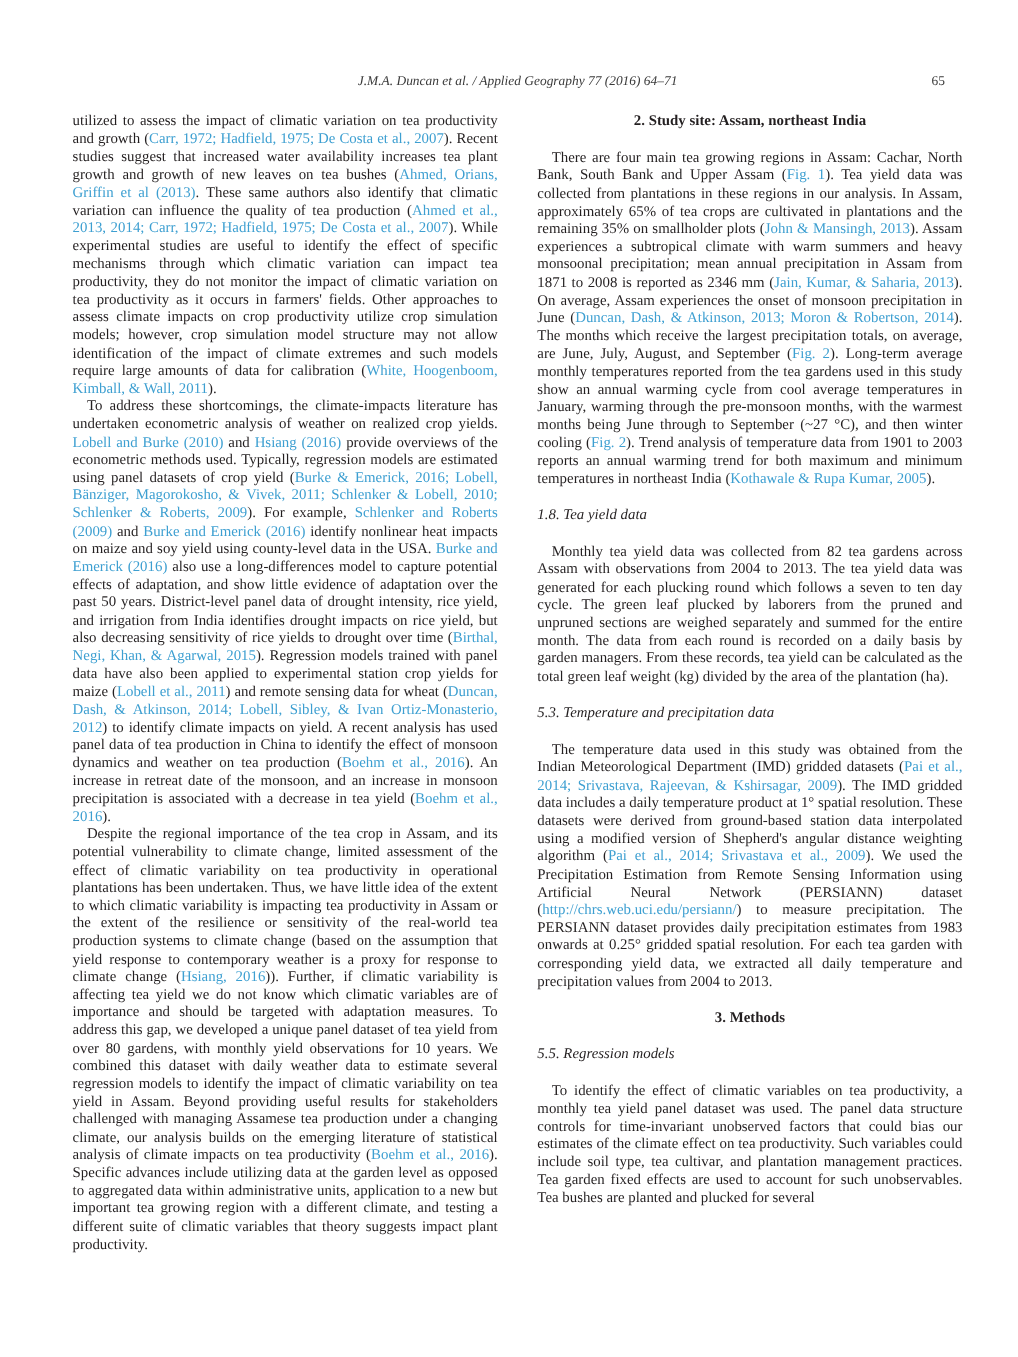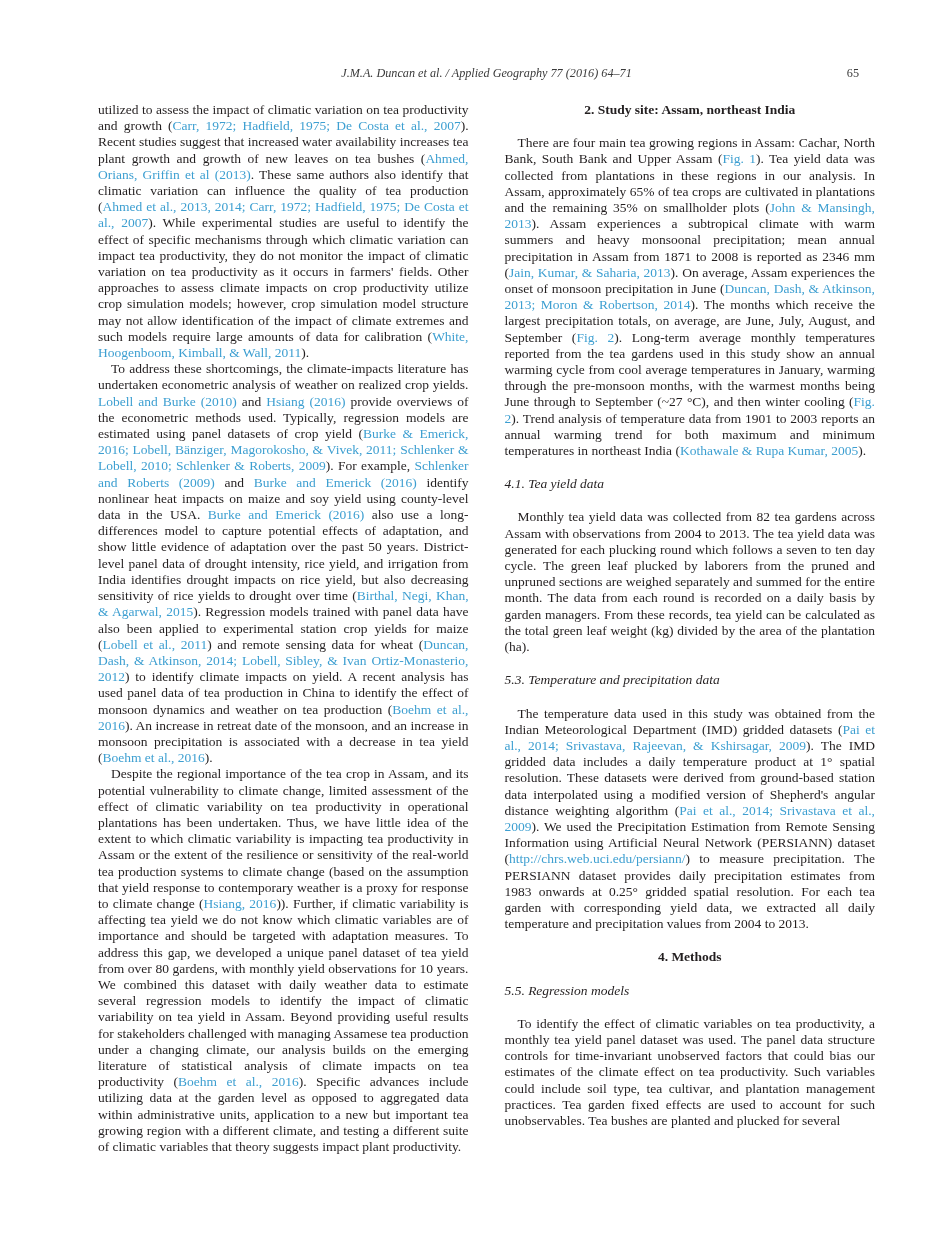--- a/index.html
+++ b/index.html
@@ -7,21 +7,21 @@
   html, body { margin: 0; padding: 0; }
   body {
     width: 925px; height: 1234px;
     background: #ffffff;
     color: var(--text-color);
     font-family: "Liberation Serif", serif;
     overflow: hidden;
   }
   .page {
     width: 925px; height: 1234px;
-    padding: 66px 50px 0 98px;
+    padding: 66px 50px 0 66px;
   }
   .running-header {
     position: relative;
     height: 20px;
     margin-bottom: 16px;
     font-size: 12.2px;
     color: #3a3a3a;
   }
   .running-title {
     position: absolute; left: 0; right: 0;
@@ -76,22 +76,22 @@
   </div>
   <div class="columns">
     <div class="col">
         <p><span>utilized to assess the impact of climatic variation on tea productivity and growth (</span><a class="cite">Carr, 1972; Hadfield, 1975; De Costa et al., 2007</a><span>). Recent studies suggest that increased water availability increases tea plant growth and growth of new leaves on tea bushes (</span><a class="cite">Ahmed, Orians, Griffin et al (2013)</a><span>. These same authors also identify that climatic variation can influence the quality of tea production (</span><a class="cite">Ahmed et al., 2013, 2014; Carr, 1972; Hadfield, 1975; De Costa et al., 2007</a><span>). While experimental studies are useful to identify the effect of specific mechanisms through which climatic variation can impact tea productivity, they do not monitor the impact of climatic variation on tea productivity as it occurs in farmers' fields. Other approaches to assess climate impacts on crop productivity utilize crop simulation models; however, crop simulation model structure may not allow identification of the impact of climate extremes and such models require large amounts of data for calibration (</span><a class="cite">White, Hoogenboom, Kimball, &amp; Wall, 2011</a><span>).</span></p>
         <p class="indent"><span>To address these shortcomings, the climate-impacts literature has undertaken econometric analysis of weather on realized crop yields. </span><a class="cite">Lobell and Burke (2010)</a><span> and </span><a class="cite">Hsiang (2016)</a><span> provide overviews of the econometric methods used. Typically, regression models are estimated using panel datasets of crop yield (</span><a class="cite">Burke &amp; Emerick, 2016; Lobell, Bänziger, Magorokosho, &amp; Vivek, 2011; Schlenker &amp; Lobell, 2010; Schlenker &amp; Roberts, 2009</a><span>). For example, </span><a class="cite">Schlenker and Roberts (2009)</a><span> and </span><a class="cite">Burke and Emerick (2016)</a><span> identify nonlinear heat impacts on maize and soy yield using county-level data in the USA. </span><a class="cite">Burke and Emerick (2016)</a><span> also use a long-differences model to capture potential effects of adaptation, and show little evidence of adaptation over the past 50 years. District-level panel data of drought intensity, rice yield, and irrigation from India identifies drought impacts on rice yield, but also decreasing sensitivity of rice yields to drought over time (</span><a class="cite">Birthal, Negi, Khan, &amp; Agarwal, 2015</a><span>). Regression models trained with panel data have also been applied to experimental station crop yields for maize (</span><a class="cite">Lobell et al., 2011</a><span>) and remote sensing data for wheat (</span><a class="cite">Duncan, Dash, &amp; Atkinson, 2014; Lobell, Sibley, &amp; Ivan Ortiz-Monasterio, 2012</a><span>) to identify climate impacts on yield. A recent analysis has used panel data of tea production in China to identify the effect of monsoon dynamics and weather on tea production (</span><a class="cite">Boehm et al., 2016</a><span>). An increase in retreat date of the monsoon, and an increase in monsoon precipitation is associated with a decrease in tea yield (</span><a class="cite">Boehm et al., 2016</a><span>).</span></p>
         <p class="indent"><span>Despite the regional importance of the tea crop in Assam, and its potential vulnerability to climate change, limited assessment of the effect of climatic variability on tea productivity in operational plantations has been undertaken. Thus, we have little idea of the extent to which climatic variability is impacting tea productivity in Assam or the extent of the resilience or sensitivity of the real-world tea production systems to climate change (based on the assumption that yield response to contemporary weather is a proxy for response to climate change (</span><a class="cite">Hsiang, 2016</a><span>)). Further, if climatic variability is affecting tea yield we do not know which climatic variables are of importance and should be targeted with adaptation measures. To address this gap, we developed a unique panel dataset of tea yield from over 80 gardens, with monthly yield observations for 10 years. We combined this dataset with daily weather data to estimate several regression models to identify the impact of climatic variability on tea yield in Assam. Beyond providing useful results for stakeholders challenged with managing Assamese tea production under a changing climate, our analysis builds on the emerging literature of statistical analysis of climate impacts on tea productivity (</span><a class="cite">Boehm et al., 2016</a><span>). Specific advances include utilizing data at the garden level as opposed to aggregated data within administrative units, application to a new but important tea growing region with a different climate, and testing a different suite of climatic variables that theory suggests impact plant productivity.</span></p>
       </div>
     <div class="col">
         <h2 class="first">2. Study site: Assam, northeast India</h2>
         <p class="indent"><span>There are four main tea growing regions in Assam: Cachar, North Bank, South Bank and Upper Assam (</span><a class="cite">Fig. 1</a><span>). Tea yield data was collected from plantations in these regions in our analysis. In Assam, approximately 65% of tea crops are cultivated in plantations and the remaining 35% on smallholder plots (</span><a class="cite">John &amp; Mansingh, 2013</a><span>). Assam experiences a subtropical climate with warm summers and heavy monsoonal precipitation; mean annual precipitation in Assam from 1871 to 2008 is reported as 2346 mm (</span><a class="cite">Jain, Kumar, &amp; Saharia, 2013</a><span>). On average, Assam experiences the onset of monsoon precipitation in June (</span><a class="cite">Duncan, Dash, &amp; Atkinson, 2013; Moron &amp; Robertson, 2014</a><span>). The months which receive the largest precipitation totals, on average, are June, July, August, and September (</span><a class="cite">Fig. 2</a><span>). Long-term average monthly temperatures reported from the tea gardens used in this study show an annual warming cycle from cool average temperatures in January, warming through the pre-monsoon months, with the warmest months being June through to September (~27 °C), and then winter cooling (</span><a class="cite">Fig. 2</a><span>). Trend analysis of temperature data from 1901 to 2003 reports an annual warming trend for both maximum and minimum temperatures in northeast India (</span><a class="cite">Kothawale &amp; Rupa Kumar, 2005</a><span>).</span></p>
-        <h3>4.1. Tea yield data</h3>
+        <h3>1.8. Tea yield data</h3>
         <p class="indent"><span>Monthly tea yield data was collected from 82 tea gardens across Assam with observations from 2004 to 2013. The tea yield data was generated for each plucking round which follows a seven to ten day cycle. The green leaf plucked by laborers from the pruned and unpruned sections are weighed separately and summed for the entire month. The data from each round is recorded on a daily basis by garden managers. From these records, tea yield can be calculated as the total green leaf weight (kg) divided by the area of the plantation (ha).</span></p>
         <h3>5.3. Temperature and precipitation data</h3>
         <p class="indent"><span>The temperature data used in this study was obtained from the Indian Meteorological Department (IMD) gridded datasets (</span><a class="cite">Pai et al., 2014; Srivastava, Rajeevan, &amp; Kshirsagar, 2009</a><span>). The IMD gridded data includes a daily temperature product at 1° spatial resolution. These datasets were derived from ground-based station data interpolated using a modified version of Shepherd's angular distance weighting algorithm (</span><a class="cite">Pai et al., 2014; Srivastava et al., 2009</a><span>). We used the Precipitation Estimation from Remote Sensing Information using Artificial Neural Network (PERSIANN) dataset (</span><a class="cite">http://chrs.web.uci.edu/persiann/</a><span>) to measure precipitation. The PERSIANN dataset provides daily precipitation estimates from 1983 onwards at 0.25° gridded spatial resolution. For each tea garden with corresponding yield data, we extracted all daily temperature and precipitation values from 2004 to 2013.</span></p>
-        <h2>4. Methods</h2>
+        <h2>3. Methods</h2>
         <h3>5.5. Regression models</h3>
         <p class="indent"><span>To identify the effect of climatic variables on tea productivity, a monthly tea yield panel dataset was used. The panel data structure controls for time-invariant unobserved factors that could bias our estimates of the climate effect on tea productivity. Such variables could include soil type, tea cultivar, and plantation management practices. Tea garden fixed effects are used to account for such unobservables. Tea bushes are planted and plucked for several</span></p>
       </div>
   </div>
 </div>
 
 </body></html>

